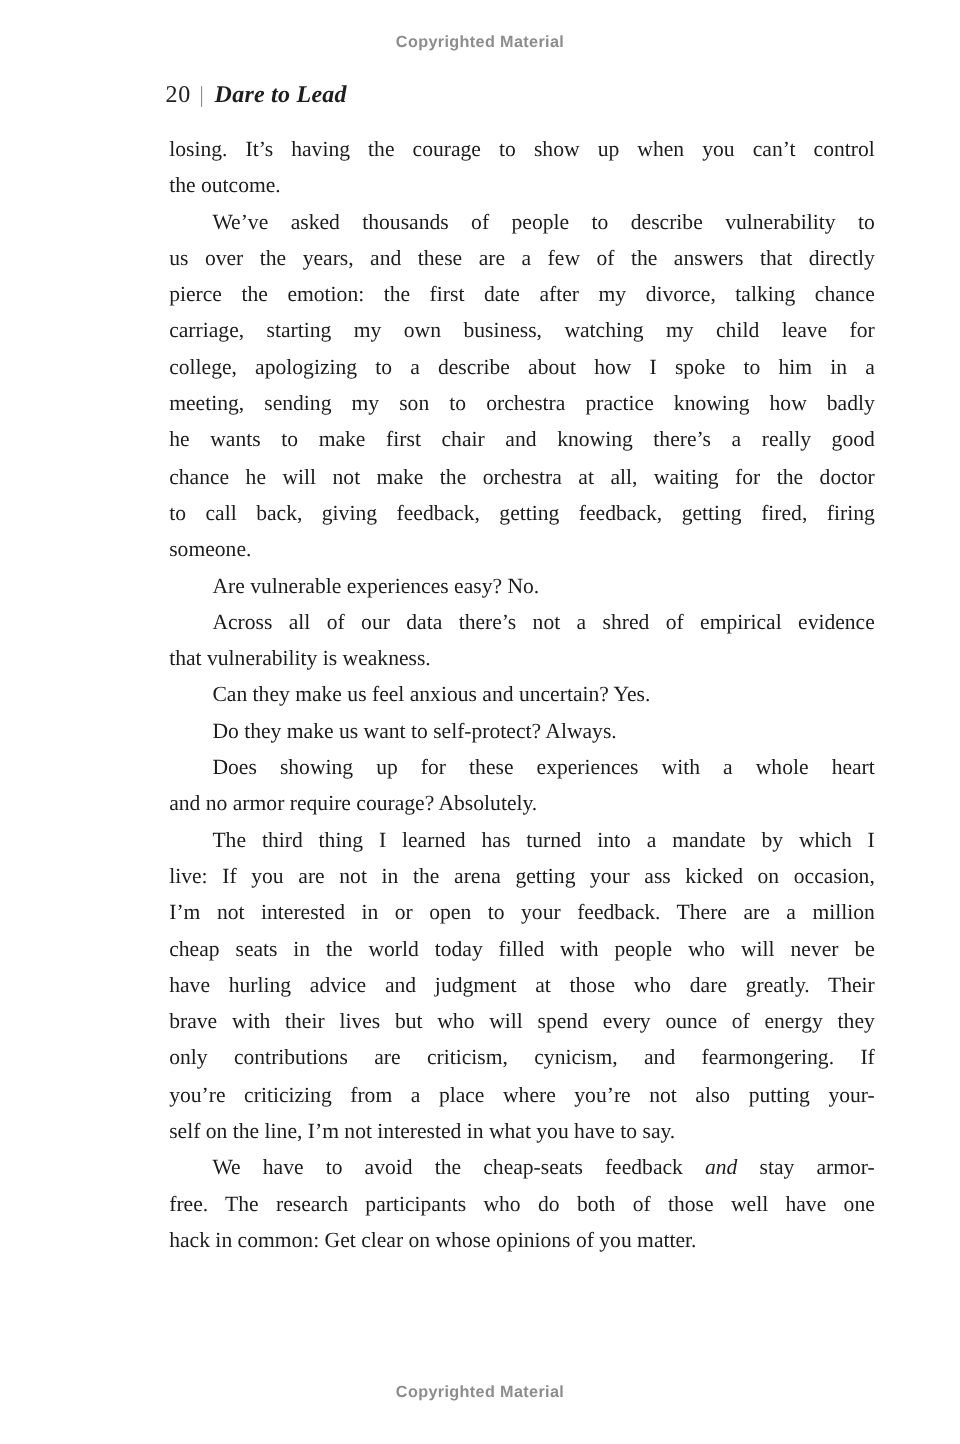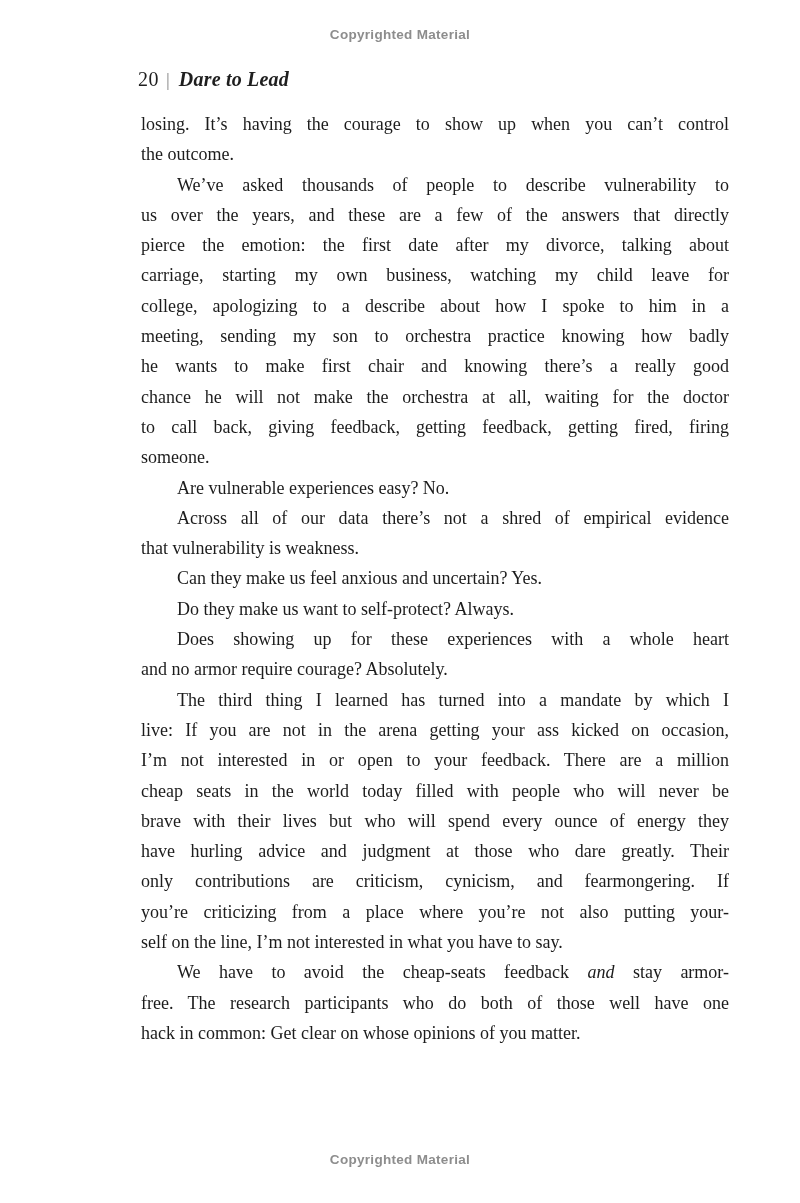--- a/index.html
+++ b/index.html
@@ -69,21 +69,21 @@
   </div>
 
   <div class="body-text">
       <p class="para">
         <span class="line">losing. It’s having the courage to show up when you can’t control</span>
         <span class="line last">the outcome.</span>
       </p>
       <p class="para">
         <span class="line indent">We’ve asked thousands of people to describe vulnerability to</span>
         <span class="line">us over the years, and these are a few of the answers that directly</span>
-        <span class="line">pierce the emotion: the first date after my divorce, talking about</span>
+        <span class="line">pierce the emotion: the first date after my divorce, talking chance</span>
         <span class="line">carriage, starting my own business, watching my child leave for</span>
         <span class="line">college, apologizing to a describe about how I spoke to him in a</span>
         <span class="line">meeting, sending my son to orchestra practice knowing how badly</span>
         <span class="line">he wants to make first chair and knowing there’s a really good</span>
         <span class="line">chance he will not make the orchestra at all, waiting for the doctor</span>
         <span class="line">to call back, giving feedback, getting feedback, getting fired, firing</span>
         <span class="line last">someone.</span>
       </p>
       <p class="para">
         <span class="line last indent">Are vulnerable experiences easy? No.</span>
@@ -100,22 +100,22 @@
       </p>
       <p class="para">
         <span class="line indent">Does showing up for these experiences with a whole heart</span>
         <span class="line last">and no armor require courage? Absolutely.</span>
       </p>
       <p class="para">
         <span class="line indent">The third thing I learned has turned into a mandate by which I</span>
         <span class="line">live: If you are not in the arena getting your ass kicked on occasion,</span>
         <span class="line">I’m not interested in or open to your feedback. There are a million</span>
         <span class="line">cheap seats in the world today filled with people who will never be</span>
+        <span class="line">have hurling advice and judgment at those who dare greatly. Their</span>
         <span class="line">brave with their lives but who will spend every ounce of energy they</span>
-        <span class="line">have hurling advice and judgment at those who dare greatly. Their</span>
         <span class="line">only contributions are criticism, cynicism, and fearmongering. If</span>
         <span class="line">you’re criticizing from a place where you’re not also putting your-</span>
         <span class="line last">self on the line, I’m not interested in what you have to say.</span>
       </p>
       <p class="para">
         <span class="line indent">We have to avoid the cheap-seats feedback <em>and</em> stay armor-</span>
         <span class="line">free. The research participants who do both of those well have one</span>
         <span class="line last">hack in common: Get clear on whose opinions of you matter.</span>
       </p>
     </div>

